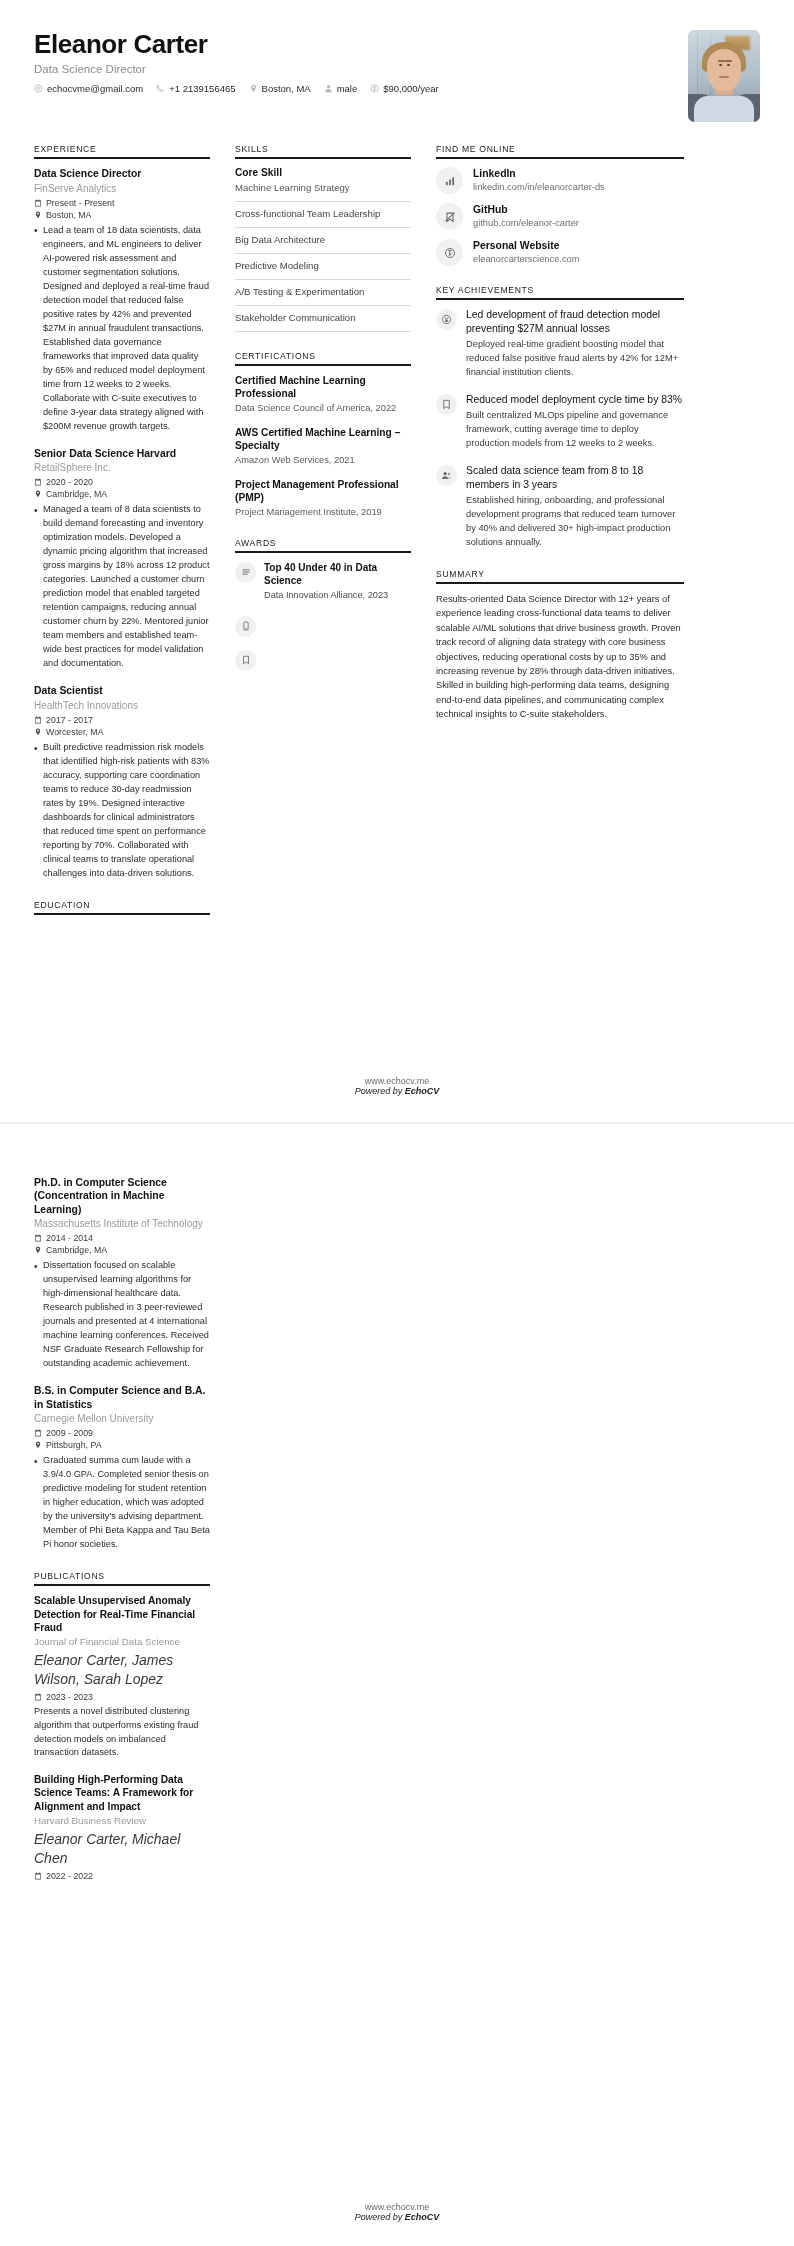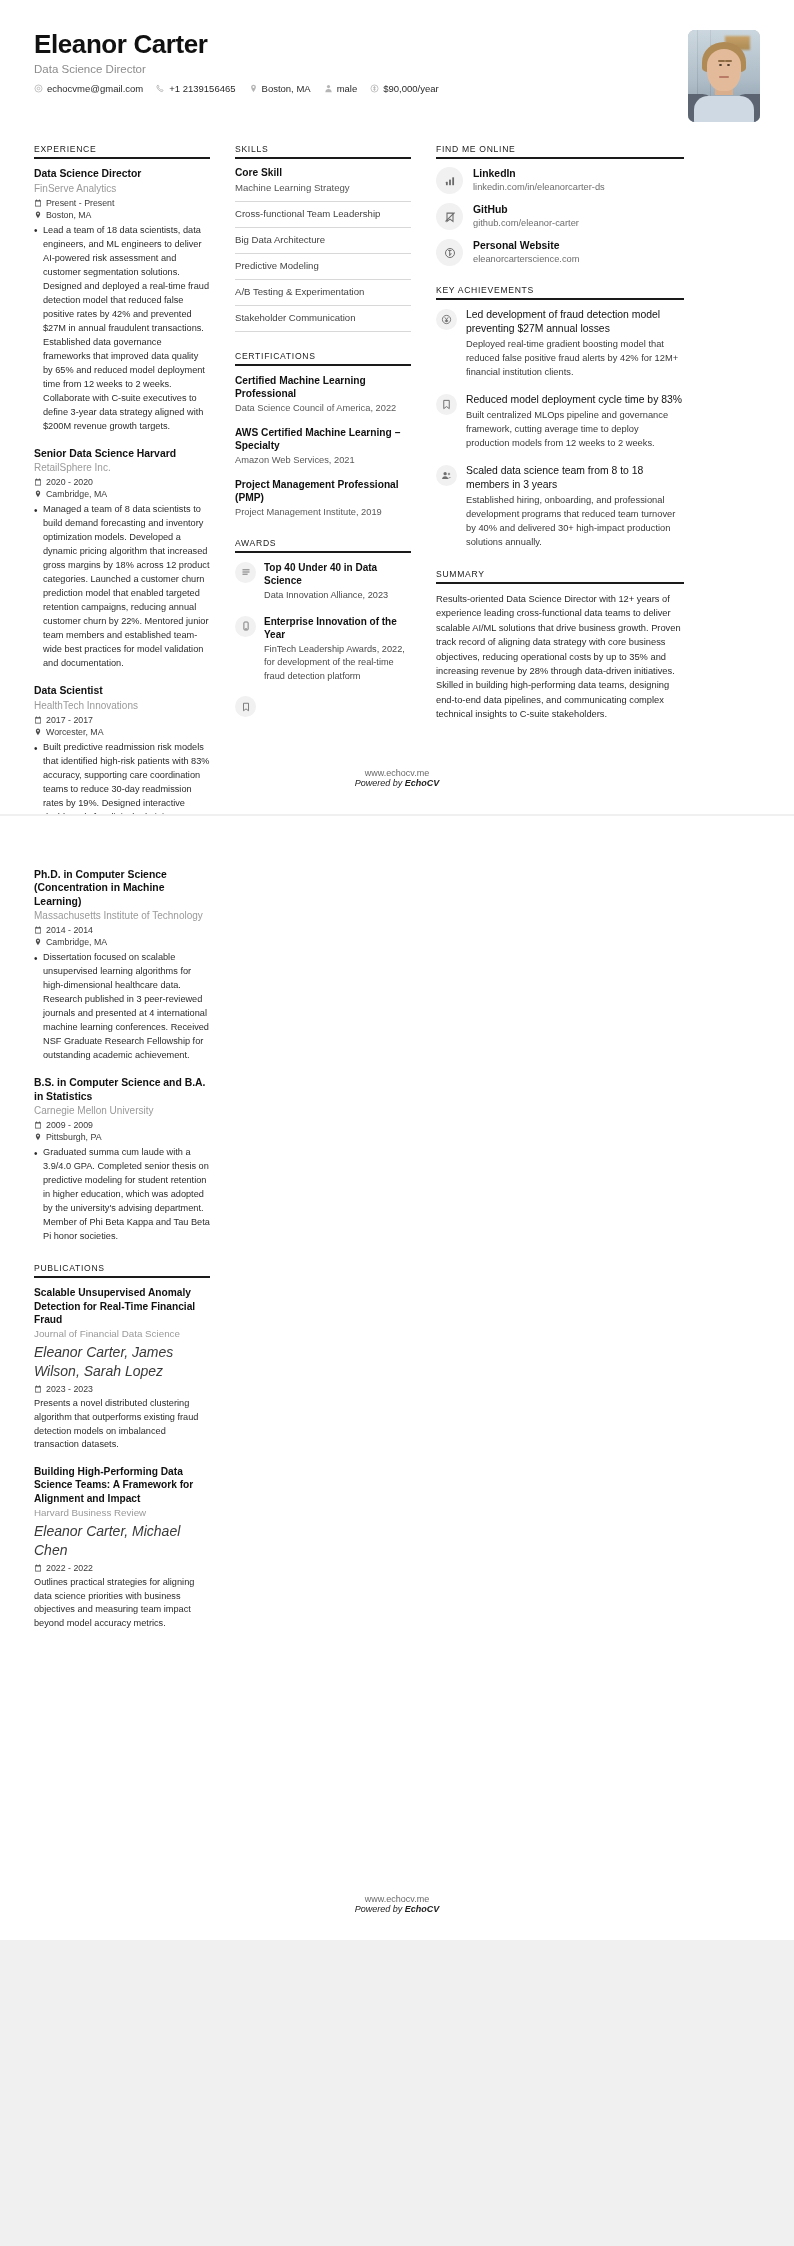--- a/index.html
+++ b/index.html
@@ -10,21 +10,21 @@
     font-family: "Liberation Sans", sans-serif;
     color: #1a1a1a;
     -webkit-font-smoothing: antialiased;
   }
   .page {
     width: 794px;
     background: #ffffff;
     position: relative;
     overflow: hidden;
   }
-  .page1 { height: 814px; }
+  .page1 { height: 1122px; }
   .page2 { height: 1124px; }
 
   
   .header {
     padding: 30px 34px 0 34px;
     display: flex;
     justify-content: space-between;
     align-items: flex-start;
   }
   .name {
@@ -568,24 +568,20 @@
           </div>
         </div>
 
         <div class="award">
           <div class="icon-circle">
             <svg width="10" height="10" viewBox="0 0 16 16" fill="none" stroke="currentColor" stroke-width="1.4">
               <rect x="4.6" y="1.6" width="6.8" height="12.8" rx="1.4"></rect>
                 <path d="M7 12.6h2" stroke-linecap="round"></path>
             </svg>
           </div>
-          <div class="award-body">
-            <div class="award-title">Enterprise Innovation of the Year</div>
-            <div class="award-sub">FinTech Leadership Awards, 2022, for development of the real-time fraud detection platform</div>
-          </div>
         </div>
 
         <div class="award">
           <div class="icon-circle">
             <svg width="10" height="10" viewBox="0 0 16 16" fill="none" stroke="currentColor" stroke-width="1.4">
               <path d="M4 2h8v12l-4-3-4 3z"></path>
             </svg>
           </div>
         </div>
       </div>
@@ -778,21 +774,20 @@
           <div class="pub-journal">Harvard Business Review</div>
           <div class="pub-authors">Eleanor Carter, Michael Chen</div>
           <div class="meta-line">
             <span class="mi">
               <svg width="8" height="8" viewBox="0 0 16 16" fill="currentColor">
                   <path d="M4 1v1.4H2.2v12.4h11.6V2.4H12V1h-1.5v1.4H5.5V1zM3.5 5.2h9v8.2h-9z"></path>
                 </svg>
             </span>
             <span>2022 - 2022</span>
           </div>
-          <div class="pub-desc">Outlines practical strategies for aligning data science priorities with business objectives and measuring team impact beyond model accuracy metrics.</div>
         </div>
       </div>
 
     </div>
 
     <div class="col-mid"></div>
     <div class="col-right"></div>
   </div>
 
   <div class="footer">

